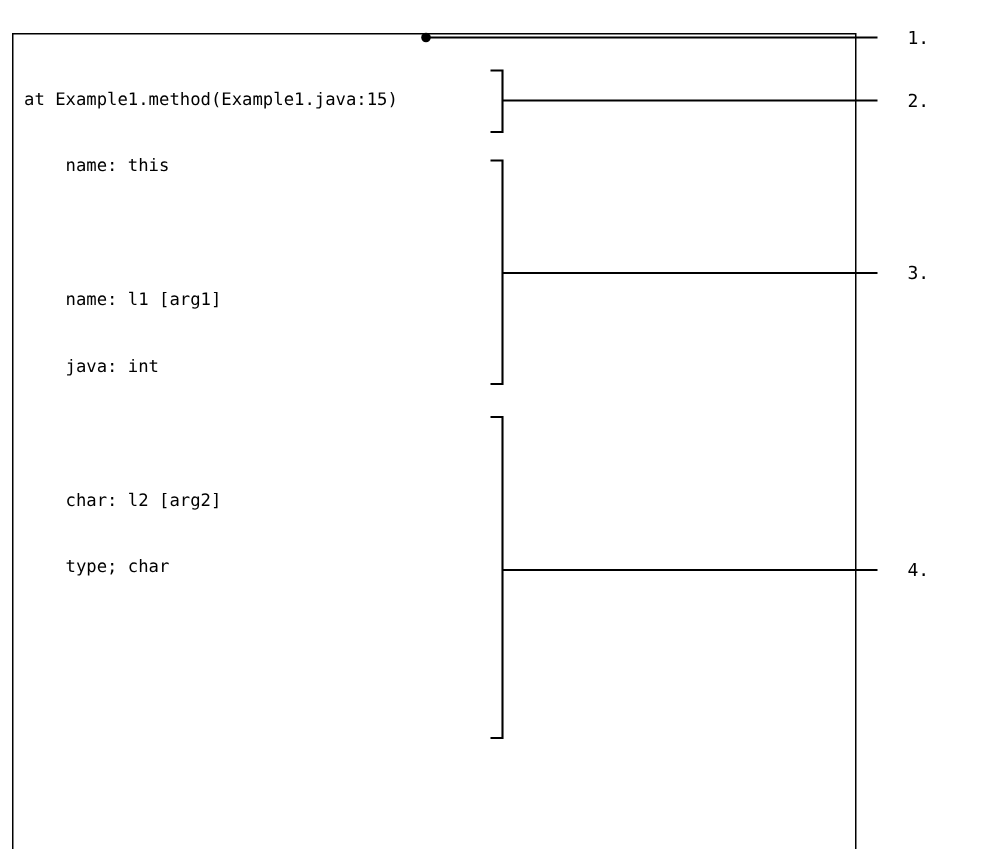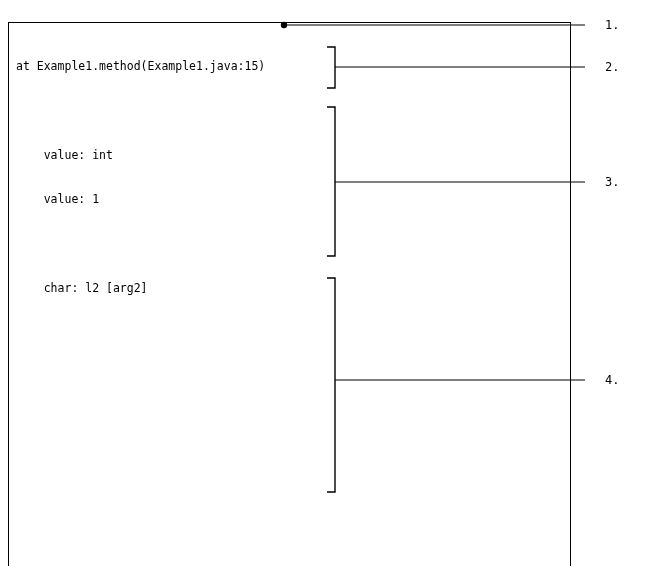--- a/index.html
+++ b/index.html
@@ -57,25 +57,27 @@
   }
 </style>
 </head>
 <body>
 
 <div id="figure">
 
   <div id="console-box">
     <div id="console-text">
       <span class="ln">at Example1.method(Example1.java:15)</span>
+      <span class="ln">    name: this</span>
       <span class="ln blank"></span>
-      <span class="ln">    value: int</span>
-      <span class="ln">    value: 1</span>
+      <span class="ln">    name: l1 [arg1]</span>
+      <span class="ln">    java: int</span>
       <span class="ln blank"></span>
       <span class="ln">    char: l2 [arg2]</span>
+      <span class="ln">    type; char</span>
       
       
       
       
       
       
       
       
       
       

